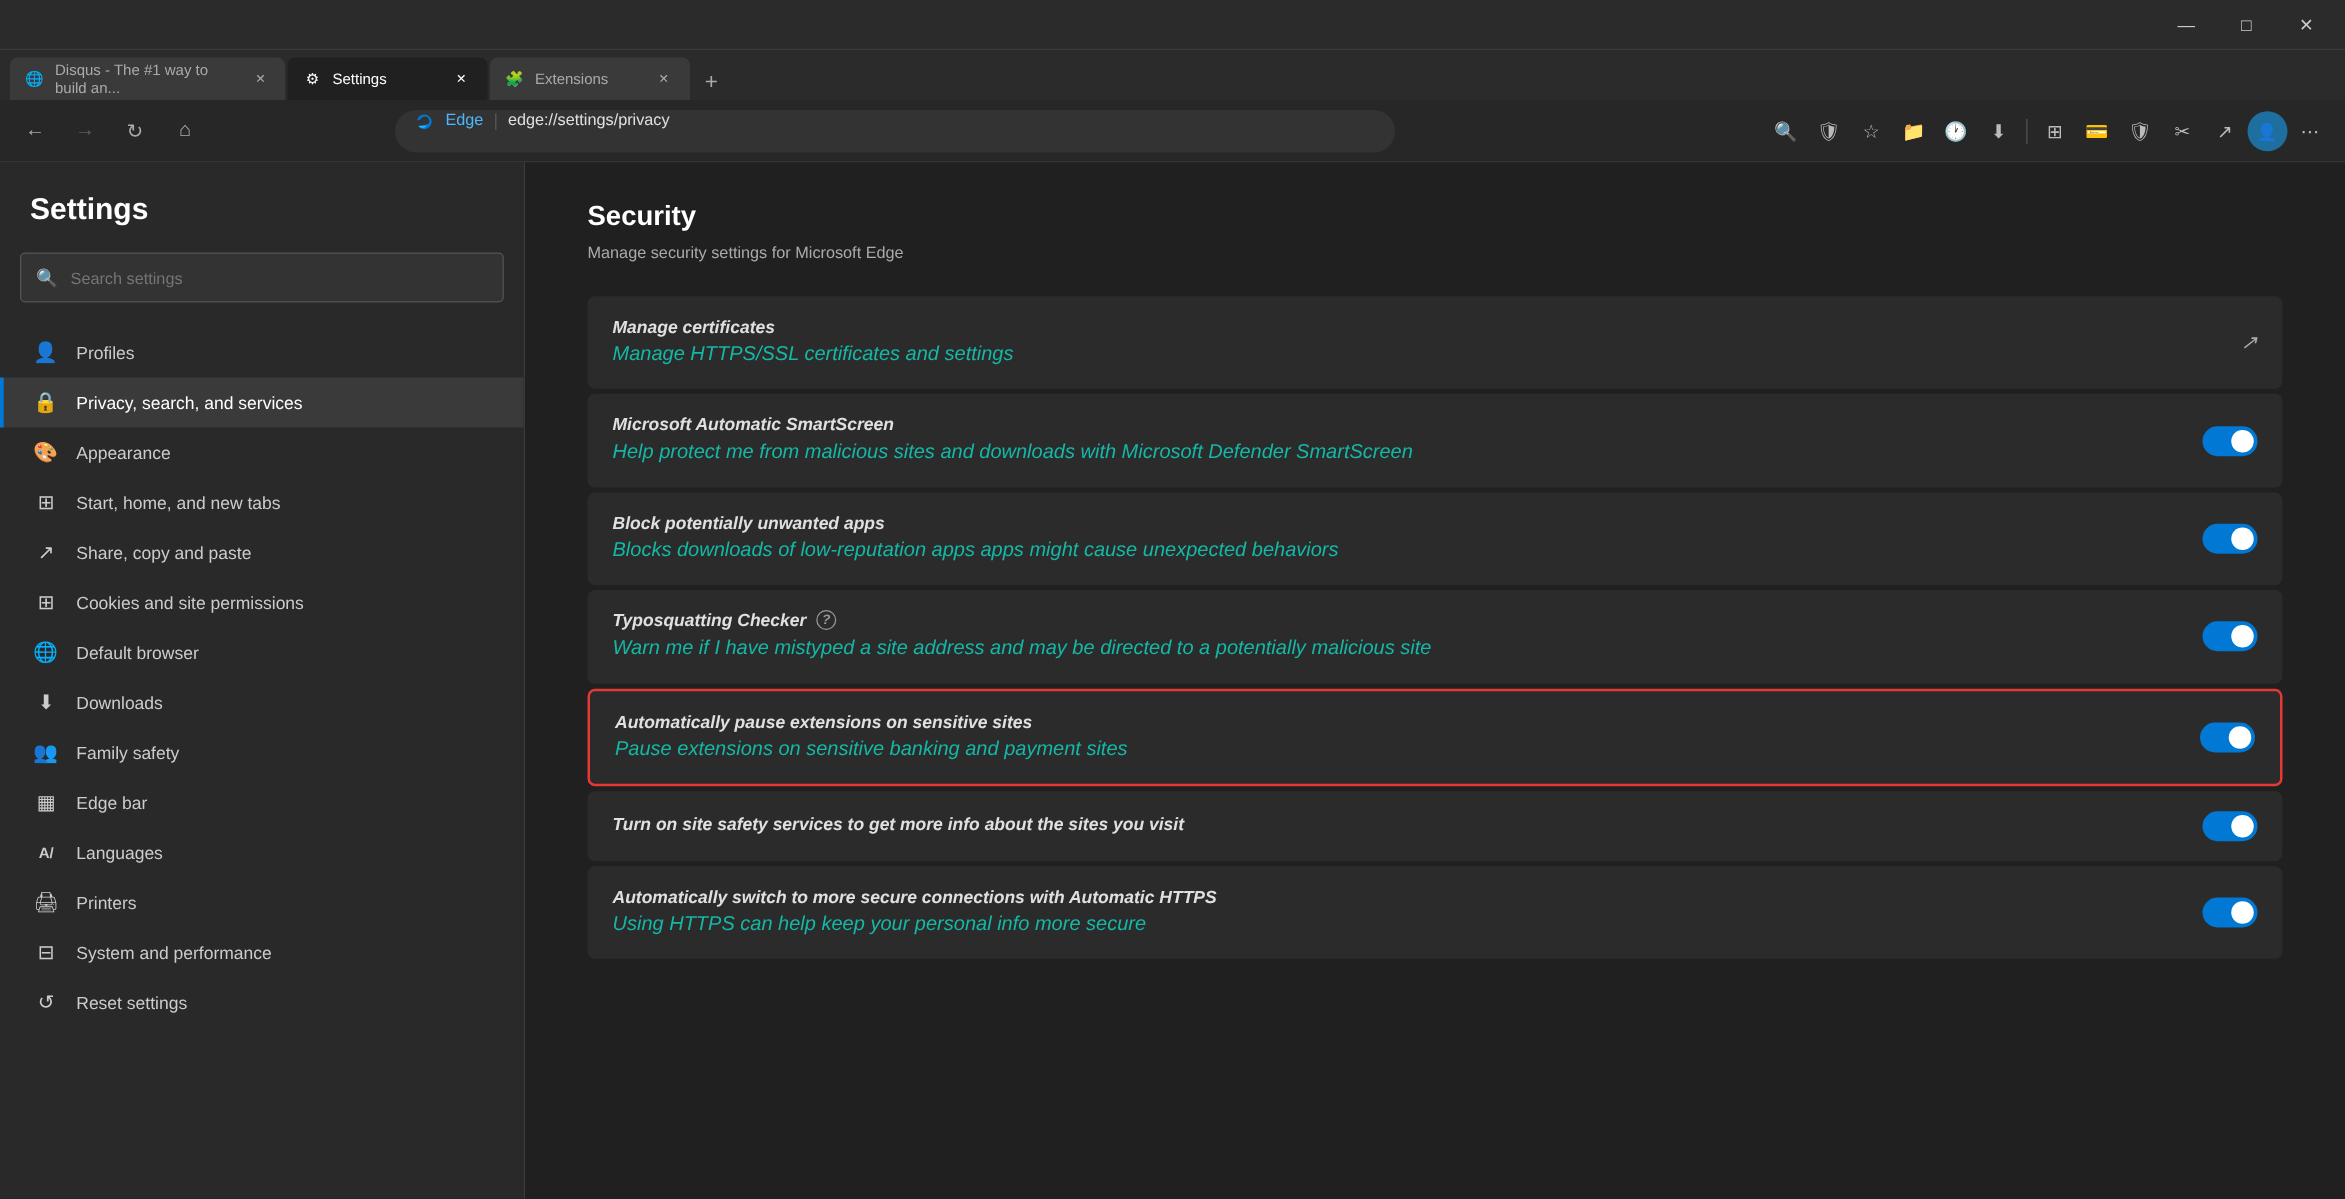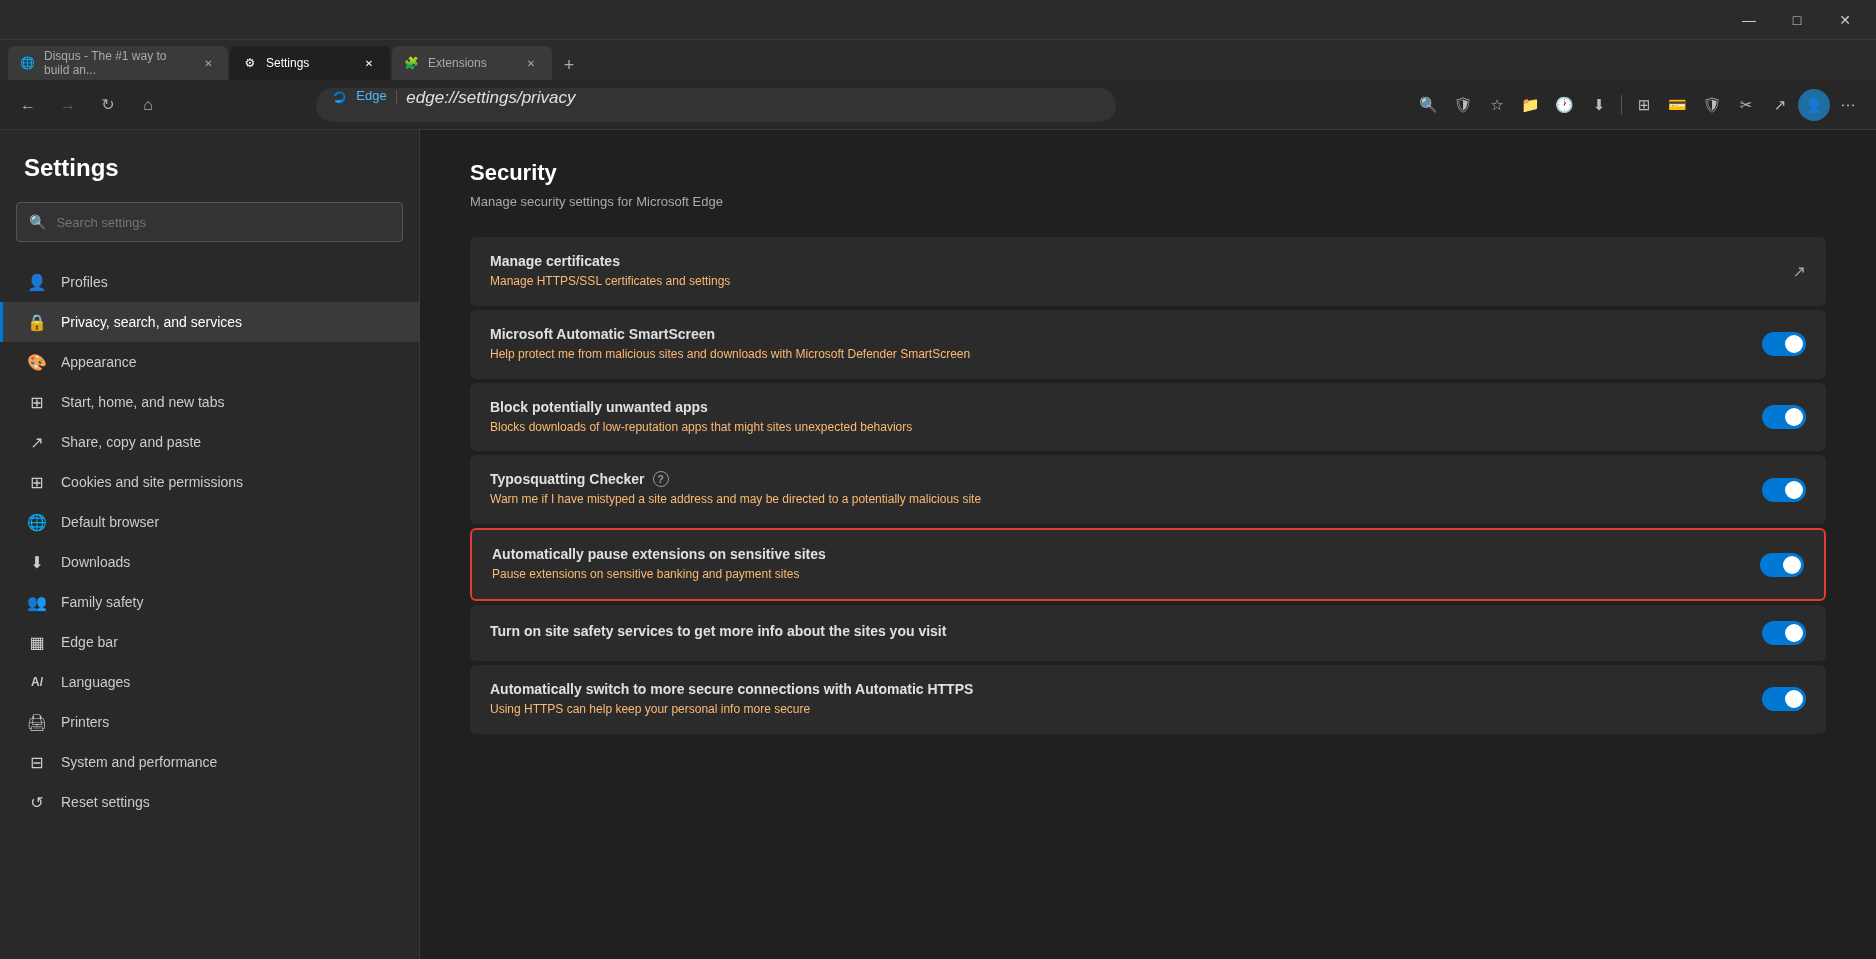--- a/index.html
+++ b/index.html
@@ -138,23 +138,22 @@
     .edge-logo-mini {
       width: 18px;
       height: 18px;
       flex-shrink: 0;
     }
     .address-text {
       flex: 1;
       background: transparent;
       border: none;
       color: #e0e0e0;
-      font-size: 17px;
+      font-size: 13px;
       outline: none;
-      font-style: italic;
     }
     .toolbar-icons {
       display: flex;
       align-items: center;
       gap: 2px;
       margin-left: auto;
     }
     .toolbar-icon {
       width: 32px;
       height: 32px;
@@ -265,40 +264,41 @@
 
     .setting-row {
       background: #2b2b2b;
       border-radius: 6px;
       margin-bottom: 4px;
       padding: 16px 20px;
       display: flex;
       align-items: center;
       justify-content: space-between;
       gap: 4px;
+      font-style: italic;
     }
     .setting-row.highlighted {
       border: 2px solid #e53935;
       border-radius: 6px;
     }
     .setting-info {
       flex: 1;
     }
     .setting-title {
       font-size: 14px;
       font-weight: 600;
       color: #e0e0e0;
       display: flex;
       align-items: center;
       gap: 8px;
       margin-bottom: 4px;
     }
     .setting-desc {
-      font-size: 12px;
-      color: #fdba74;
+      font-size: 16px;
+      color: #14b8a6;
       line-height: 1.4;
     }
 
     
     .toggle {
       width: 44px;
       height: 24px;
       background: #0078d4;
       border-radius: 12px;
       position: relative;
@@ -489,21 +489,21 @@
       <div class="setting-info">
         <div class="setting-title">Microsoft Automatic SmartScreen</div>
         <div class="setting-desc">Help protect me from malicious sites and downloads with Microsoft Defender SmartScreen</div>
       </div>
       <div class="toggle"></div>
     </div>
 
     <div class="setting-row">
       <div class="setting-info">
         <div class="setting-title">Block potentially unwanted apps</div>
-        <div class="setting-desc">Blocks downloads of low-reputation apps that might sites unexpected behaviors</div>
+        <div class="setting-desc">Blocks downloads of low-reputation apps apps might cause unexpected behaviors</div>
       </div>
       <div class="toggle"></div>
     </div>
 
     <div class="setting-row">
       <div class="setting-info">
         <div class="setting-title">
           <span>Typosquatting Checker</span>
           <span class="help-icon">?</span>
         </div>

